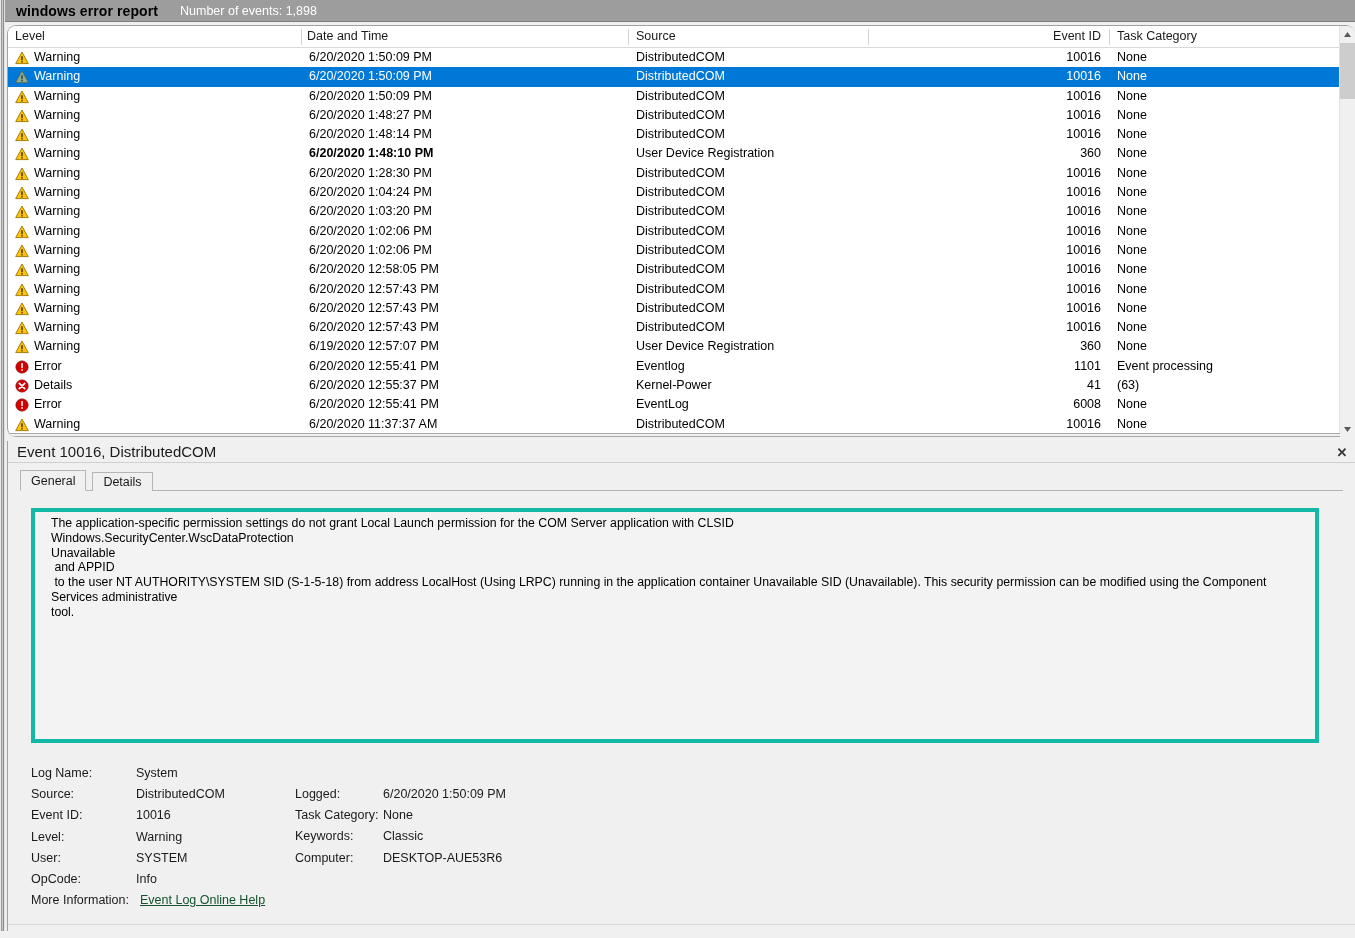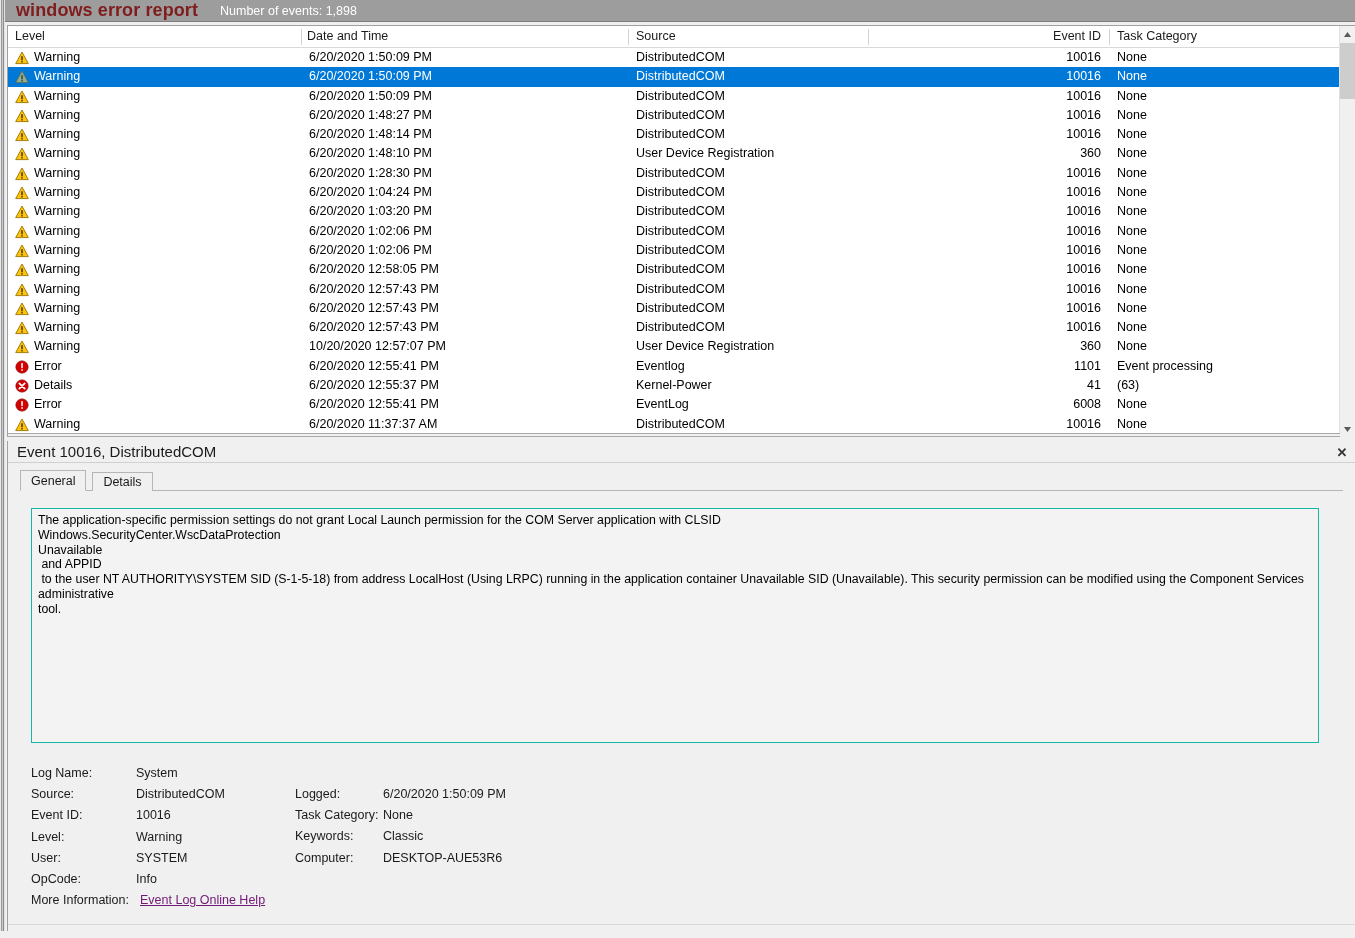--- a/index.html
+++ b/index.html
@@ -41,41 +41,42 @@
     background: #9d9d9d;
     border-bottom: 1px solid #7d7d7d;
     box-sizing: border-box;
     display: flex;
     align-items: center;
     padding-left: 11px;
     white-space: nowrap;
   }
   #caption-title {
     font-weight: bold;
-    font-size: 18px;
-    color: #7f1d1d;
+    font-size: 14px;
+    color: #000000;
     letter-spacing: 0.1px;
   }
   #caption-count {
     font-size: 12.5px;
     color: #ffffff;
     margin-left: 22px;
   }
 
   
   #list-panel {
     position: absolute;
     left: 7px; top: 25px;
     width: 1348px;
     height: 412px;
     background: #ffffff;
     border-top: 1px solid #a0a0a0;
     border-left: 1px solid #a0a0a0;
     box-sizing: border-box;
     overflow: hidden;
+    border-radius: 9px;
   }
 
   
   #list-header {
     position: absolute;
     left: 0; top: 0;
     width: 1332px;
     height: 22px;
     background: #ffffff;
     border-bottom: 1px solid #d9d9d9;
@@ -248,23 +249,23 @@
     line-height: 18px;
   }
 
   
   #description-box {
     position: absolute;
     left: 31px; top: 508px;
     width: 1288px;
     height: 235px;
     background: #f3f3f3;
-    border: 1px solid #14b8a6;
-    box-sizing: border-box;
-    padding: 4px 5px 0 6px;
+    border: 4px solid #14b8a6;
+    box-sizing: border-box;
+    padding: 4px 5px 0 16px;
     overflow: hidden;
   }
   #description-box .dline {
     font-size: 12.3px;
     line-height: 14.8px;
     color: #000000;
     white-space: pre-wrap;
     word-break: normal;
   }
 
@@ -283,21 +284,21 @@
   }
   .meta-value {
     position: absolute;
     font-size: 12.5px;
     color: #1a1a1a;
     white-space: nowrap;
   }
   .meta-link {
     position: absolute;
     font-size: 12.5px;
-    color: #701a75;
+    color: #14532d;
     text-decoration: underline;
     white-space: nowrap;
     cursor: pointer;
   }
 
   #detail-inner-edge {
     position: absolute;
     left: 0; bottom: 0;
     width: 1347px; height: 7px;
     background: #f0f0f0;
@@ -397,21 +398,21 @@
           <div class="cell numeric" style="left: 861px; width: 240px;">10016</div>
           <div class="cell" style="left: 1102px; width: 230px;">None</div>
         </div>
         <div class="row">
           <span class="sev-icon"><svg width="14" height="14" viewBox="0 0 14 14">
               <path d="M7 1 L13.3 12.6 L0.7 12.6 Z" fill="#ffc40c" stroke="#9a7400" stroke-width="0.9" stroke-linejoin="round"></path>
               <rect x="6.3" y="5.2" width="1.4" height="4.1" fill="#3a2c00"></rect>
               <rect x="6.3" y="10.1" width="1.4" height="1.4" fill="#3a2c00"></rect>
             </svg></span>
           <div class="cell level" style="left: 0px; width: 293px;">Warning</div>
-          <div class="cell" style="left: 294px; width: 326px;">6/20/2020 1:48:10 PM</div>
+          <div class="cell" style="left: 294px; width: 326px; font-weight: bold;">6/20/2020 1:48:10 PM</div>
           <div class="cell" style="left: 621px; width: 239px;">User Device Registration</div>
           <div class="cell numeric" style="left: 861px; width: 240px;">360</div>
           <div class="cell" style="left: 1102px; width: 230px;">None</div>
         </div>
         <div class="row">
           <span class="sev-icon"><svg width="14" height="14" viewBox="0 0 14 14">
               <path d="M7 1 L13.3 12.6 L0.7 12.6 Z" fill="#ffc40c" stroke="#9a7400" stroke-width="0.9" stroke-linejoin="round"></path>
               <rect x="6.3" y="5.2" width="1.4" height="4.1" fill="#3a2c00"></rect>
               <rect x="6.3" y="10.1" width="1.4" height="1.4" fill="#3a2c00"></rect>
             </svg></span>
@@ -517,21 +518,21 @@
           <div class="cell numeric" style="left: 861px; width: 240px;">10016</div>
           <div class="cell" style="left: 1102px; width: 230px;">None</div>
         </div>
         <div class="row">
           <span class="sev-icon"><svg width="14" height="14" viewBox="0 0 14 14">
               <path d="M7 1 L13.3 12.6 L0.7 12.6 Z" fill="#ffc40c" stroke="#9a7400" stroke-width="0.9" stroke-linejoin="round"></path>
               <rect x="6.3" y="5.2" width="1.4" height="4.1" fill="#3a2c00"></rect>
               <rect x="6.3" y="10.1" width="1.4" height="1.4" fill="#3a2c00"></rect>
             </svg></span>
           <div class="cell level" style="left: 0px; width: 293px;">Warning</div>
-          <div class="cell" style="left: 294px; width: 326px;">10/20/2020 12:57:07 PM</div>
+          <div class="cell" style="left: 294px; width: 326px;">6/19/2020 12:57:07 PM</div>
           <div class="cell" style="left: 621px; width: 239px;">User Device Registration</div>
           <div class="cell numeric" style="left: 861px; width: 240px;">360</div>
           <div class="cell" style="left: 1102px; width: 230px;">None</div>
         </div>
         <div class="row">
           <span class="sev-icon"><svg width="14" height="14" viewBox="0 0 14 14">
               <circle cx="7" cy="7" r="6.1" fill="#d40000" stroke="#8d0000" stroke-width="0.8"></circle>
               <rect x="6.3" y="3.1" width="1.5" height="5" fill="#ffffff"></rect>
               <rect x="6.3" y="9.2" width="1.5" height="1.6" fill="#ffffff"></rect>
             </svg></span>

